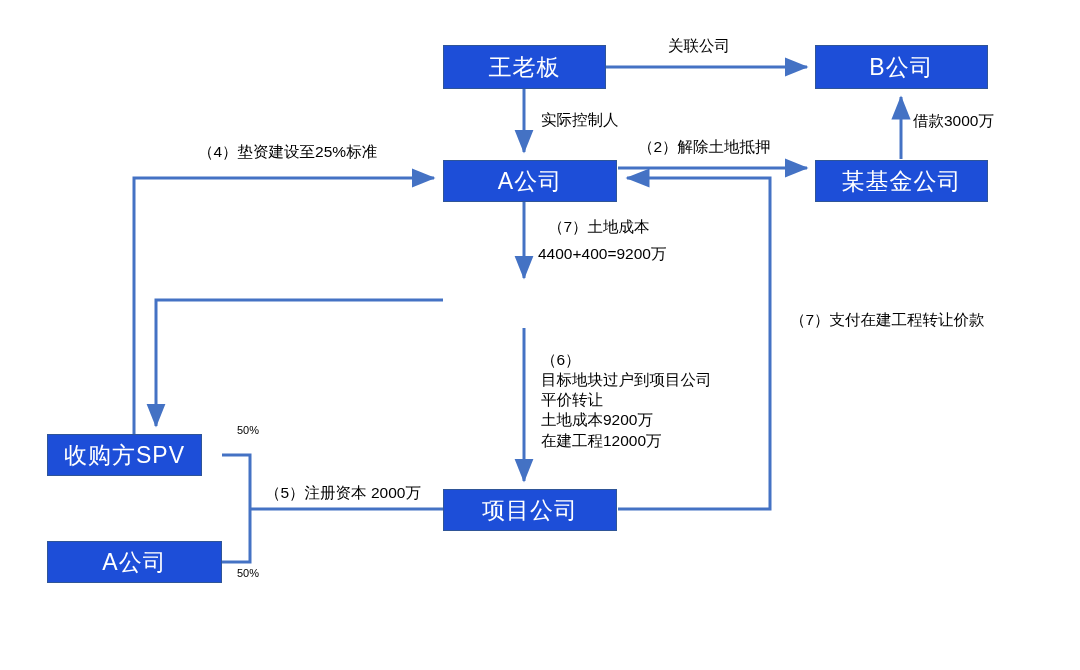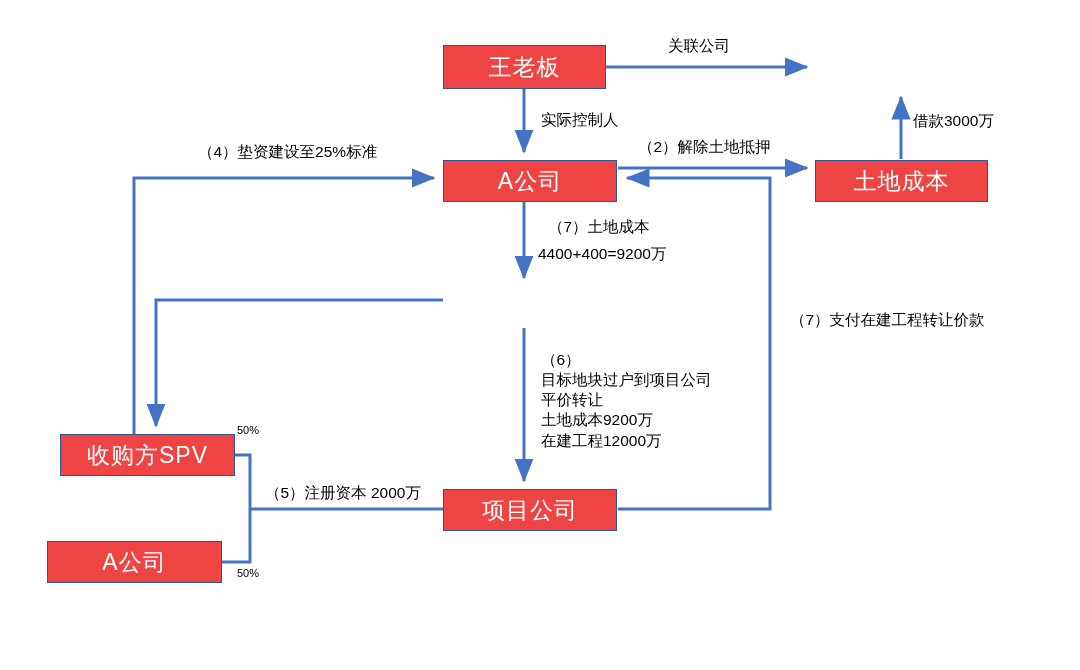--- a/index.html
+++ b/index.html
@@ -8,21 +8,21 @@
     width:1080px;height:670px;
     background:#ffffff;
     font-family:"Liberation Sans","DejaVu Sans",sans-serif;
     overflow:hidden;
   }
   #canvas{position:relative;width:1080px;height:670px;}
   svg.wires{position:absolute;left:0;top:0;width:1080px;height:670px;}
   .node{
     position:absolute;
     box-sizing:border-box;
-    background:#ef4444;
+    background:#1d4ed8;
     border:1px solid #2f5597;
     color:#ffffff;
     display:flex;align-items:center;justify-content:center;
     font-size:23px;
     letter-spacing:1px;
     font-weight:400;
     white-space:nowrap;
   }
   .lbl{
     position:absolute;
@@ -64,27 +64,28 @@
     <path d="M443,300 L156,300 L156,426" fill="none" stroke="#4472c4" stroke-width="3" marker-end="url(#arw)"></path>
 
     <path d="M524,328 L524,481" fill="none" stroke="#4472c4" stroke-width="3" marker-end="url(#arw)"></path>
 
     <path d="M222,455 L250,455 L250,562 L222,562" fill="none" stroke="#4472c4" stroke-width="3"></path>
     <path d="M250,509 L443,509" fill="none" stroke="#4472c4" stroke-width="3"></path>
   </svg>
 
   <div class="node" style="left:443px;top:45px;width:163px;height:44px;">王老板</div>
 
+  <div class="node" style="left:815px;top:45px;width:173px;height:44px;">B公司</div>
 
   <div class="node" style="left:443px;top:160px;width:174px;height:42px;">A公司</div>
 
-  <div class="node" style="left:815px;top:160px;width:173px;height:42px;">土地成本</div>
+  <div class="node" style="left:815px;top:160px;width:173px;height:42px;">某基金公司</div>
 
 
-  <div class="node" style="left:60px;top:434px;width:175px;height:42px;">收购方SPV</div>
+  <div class="node" style="left:47px;top:434px;width:155px;height:42px;">收购方SPV</div>
 
   <div class="node" style="left:47px;top:541px;width:175px;height:42px;">A公司</div>
 
   <div class="node" style="left:443px;top:489px;width:174px;height:42px;">项目公司</div>
 
   <div class="lbl" style="left:668px;top:38px;">关联公司</div>
 
   <div class="lbl" style="left:533px;top:112px;margin-left:8px;">实际控制人</div>
 
   <div class="lbl" style="left:913px;top:113px;">借款3000万</div>

